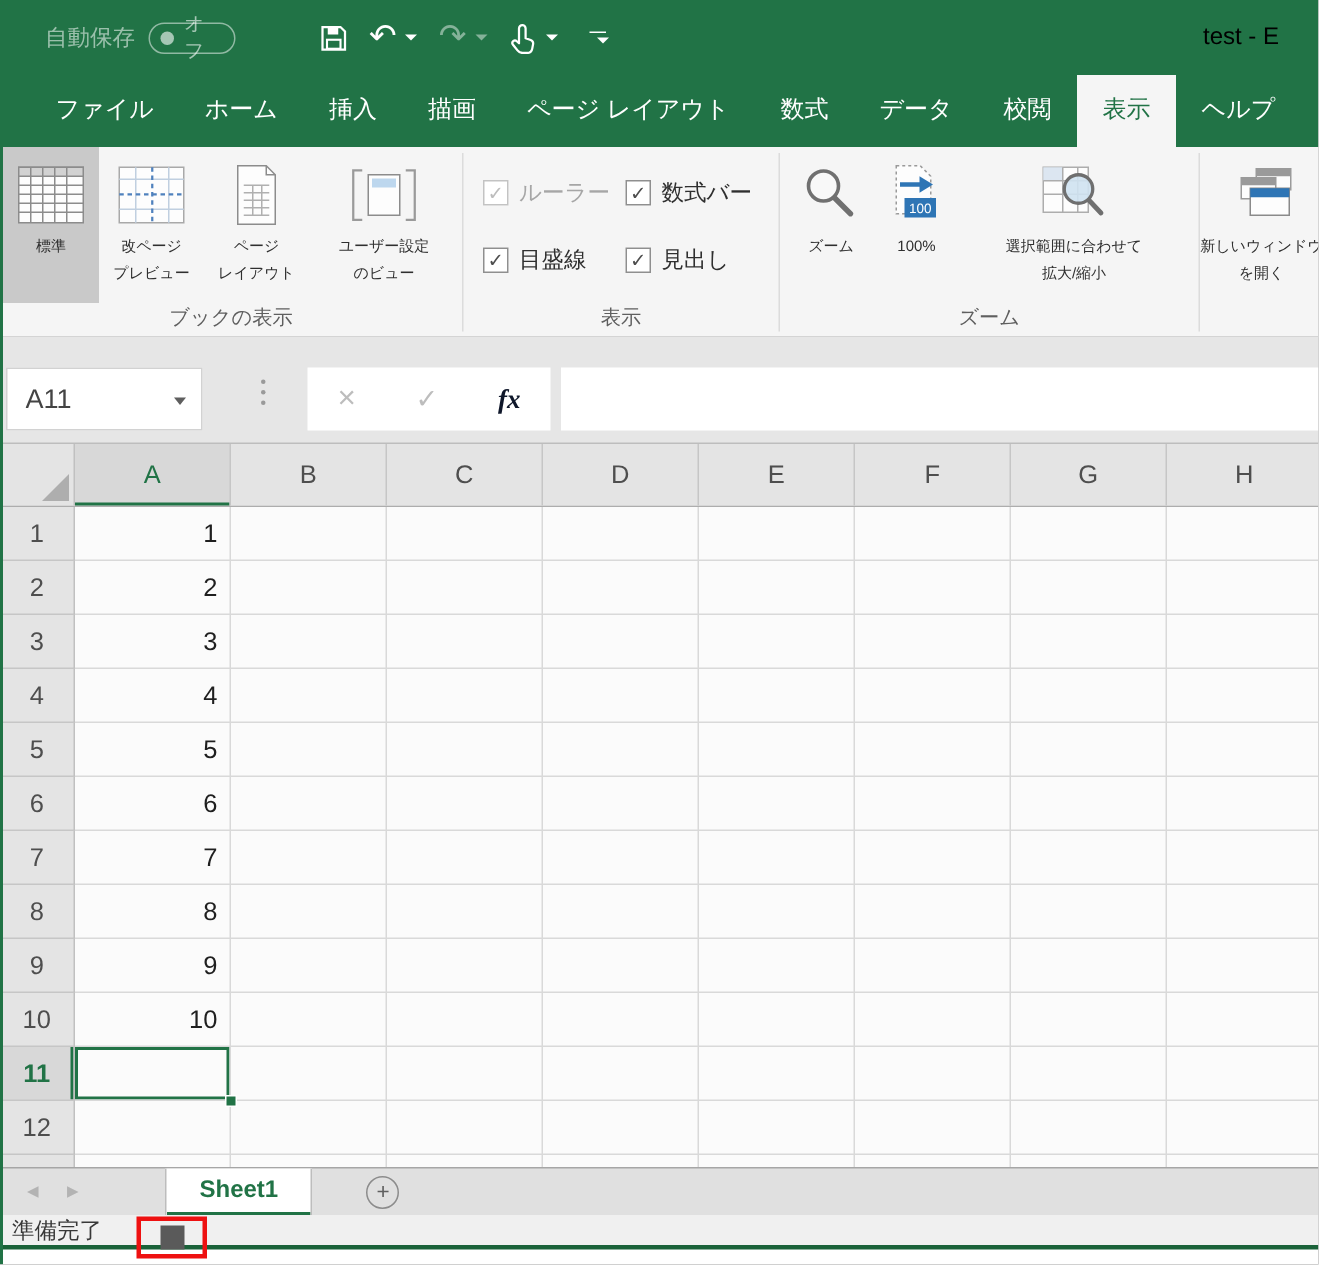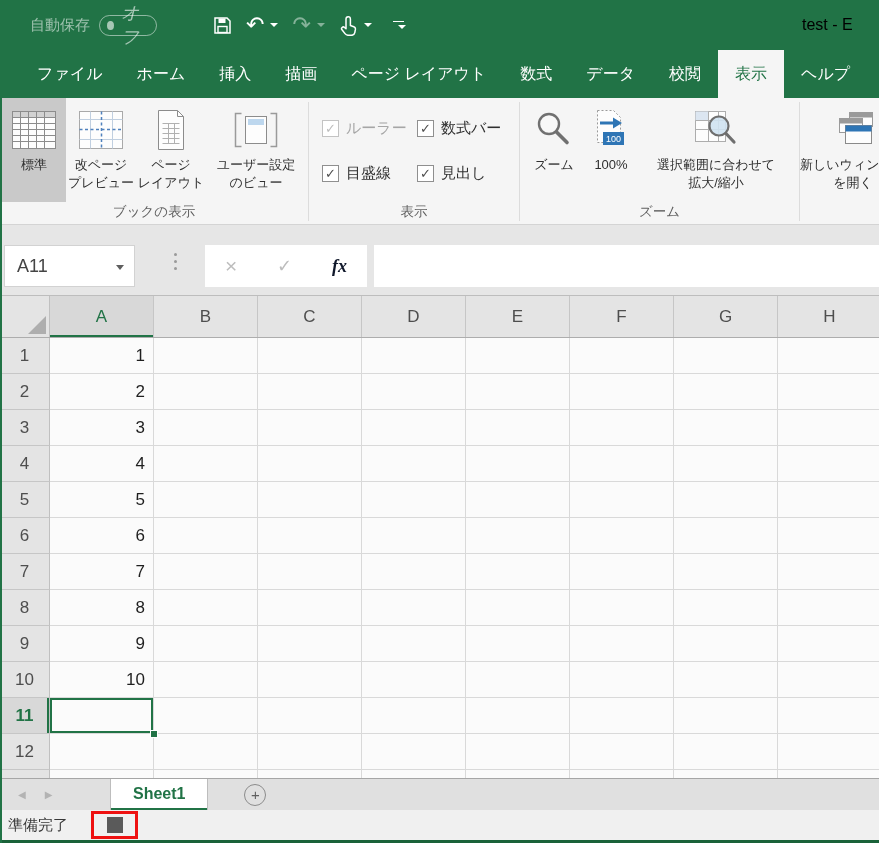--- a/index.html
+++ b/index.html
@@ -7,42 +7,42 @@
   .app {
     position:relative; width:879px; height:843px; overflow:hidden;
     background:#fff; font-family:"Liberation Sans","DejaVu Sans",sans-serif;
     -webkit-font-smoothing:antialiased;
   }
   
   .titlebar { height:50px; background:#217346; display:flex; align-items:center; position:relative; color:#fff;gap:32px; }
   .autosave { margin-left:30px; display:flex; align-items:center; gap:9px; color:rgba(255,255,255,.55); font-size:15px; }
   .toggle { width:58px; height:21px; border:1px solid rgba(255,255,255,.5); border-radius:11px; display:flex; align-items:center; gap:7px; padding:0 7px; }
   .toggle .knob { width:9px; height:9px; border-radius:50%; background:rgba(255,255,255,.6); }
-  .toggle .state { font-size:18px; color:rgba(255,255,255,.6);font-style:italic; }
+  .toggle .state { font-size:13px; color:rgba(255,255,255,.6); }
   .qat { display:flex; align-items:center; margin-left:24px; }
   .qbtn { display:flex; align-items:center; margin-right:14px; }
   .glyph-undo, .glyph-redo { font-family:"DejaVu Sans",sans-serif; font-size:22px; line-height:20px; color:#fff; }
   .dim { opacity:.45; }
   .caret { width:0; height:0; border-left:4px solid transparent; border-right:4px solid transparent; border-top:4px solid #fff; margin-left:6px; }
   .qat-more { display:flex; flex-direction:column; align-items:center; margin-left:6px; }
   .qat-more .bar { width:11px; height:0; border-top:1.5px solid #fff; margin-bottom:3px; }
   .win-title { position:absolute; left:802px; top:0; line-height:50px; font-size:16px; color:#000000; white-space:nowrap; width:77px; overflow:hidden; }
   
   .tabbar { height:48px; background:#217346; display:flex; padding-left:20px; }
   .rtab { padding:0 17px; line-height:48px; font-size:16px; color:#fff; white-space:nowrap; cursor:default; }
   .rtab.active { background:#f5f5f5; color:#217346; }
   
   .ribbon { height:127px; background:#f5f5f5; display:flex; position:relative; border-bottom:1px solid #d4d4d4; }
   .rgroup { position:relative; height:100%; flex:0 0 auto; }
   .rgroup .glabel { position:absolute; bottom:3px; left:0; right:0; text-align:center; font-size:13.5px; color:#5f5f5f; white-space:nowrap; }
   .gdiv { flex:0 0 1px; background:#dcdcdc; height:119px; margin-top:4px; }
   .btnrow { display:flex; align-items:flex-start; height:104px; }
   .bigbtn { display:flex; flex-direction:column; align-items:center; padding-top:6px; height:104px; }
   .bigbtn .icon { height:52px; display:flex; align-items:center; justify-content:center; }
-  .blabel { font-size:13px; line-height:18px; color:#2f2f2f; text-align:center; white-space:nowrap; }
+  .blabel { font-size:10px; line-height:18px; color:#2f2f2f; text-align:center; white-space:nowrap; }
   .bigbtn.selected { background:#c9c9c9; }
   
   .g-views { width:308px; } .g-views .btnrow { padding-left:2px; }
   .b-normal{ width:64px; } .b-pbreak{ width:70px; } .b-playout{ width:70px; } .b-custom{ width:100px; }
   .g-show { width:210px; }
   .checks { display:grid; grid-template-columns:95px auto; row-gap:26px; padding:21px 0 0 13px; }
   .chk { display:flex; align-items:center; gap:7px; font-size:15px; color:#2f2f2f; white-space:nowrap; }
   .chk .box { width:17px; height:17px; border:1px solid #8f8f8f; background:#fff; display:flex; align-items:center; justify-content:center; font-size:13px; color:#4d4d4d; }
   .chk.disabled { color:#a6a6a6; }
   .chk.disabled .box { border-color:#c3c3c3; color:#bdbdbd; }
@@ -74,21 +74,21 @@
   .row-h.sel { background:#d8d8d8; color:#217346; box-shadow:inset -2px 0 0 #217346;font-weight:bold; }
   .cell { flex:0 0 104px; border-right:1px solid #d9d9d9; border-bottom:1px solid #d9d9d9; font-size:17px; color:#1f1f1f; text-align:right; padding-right:8px; line-height:35px; position:relative; }
   .cell.selected { box-shadow:inset 0 0 0 2px #217346; z-index:2; }
   .fill-handle { position:absolute; right:-5px; bottom:-5px; width:8px; height:8px; background:#217346; border:1px solid #fff; z-index:3; }
   
   .sheetbar { height:32px; background:#e0e0e0; border-top:1px solid #a6a6a6; display:flex; align-items:stretch; position:relative; }
   .snav { display:flex; align-items:center; gap:19px; padding-left:18px; width:92px; color:#b3b3b3; font-size:10px; }
   .stab { margin-left:18px; background:#fff; padding:0 22px; line-height:30px; color:#217346; font-weight:bold; font-size:16px; border-left:1px solid #bdbdbd; border-right:1px solid #bdbdbd; box-shadow:inset 0 -2px 0 #217346; }
   .addsheet { margin-left:36px; align-self:center; width:22px; height:22px; border:1px solid #8c8c8c; border-radius:50%; color:#5f5f5f; display:flex; align-items:center; justify-content:center; font-size:15px; line-height:1; }
   
-  .statusbar { height:30px; background:#f0f0f0; display:flex; align-items:center; position:relative; }
+  .statusbar { height:20px; background:#f0f0f0; display:flex; align-items:center; position:relative; }
   .ready { margin-left:8px; font-size:15px; color:#383838; }
   .annot { position:absolute; left:91px; top:1px; width:47px; height:28px; border:3px solid #ee1111; display:flex; align-items:center; justify-content:center; }
   .macro-square { width:16px; height:16px; background:#5a5a5a; }
   .bstrip { height:3px; background:#1a6239; }
   .ledge { position:absolute; left:0; top:50px; bottom:0; width:2px; background:#217346; z-index:40; }
 </style>
 </head>
 <body>
 
 <div class="app">

